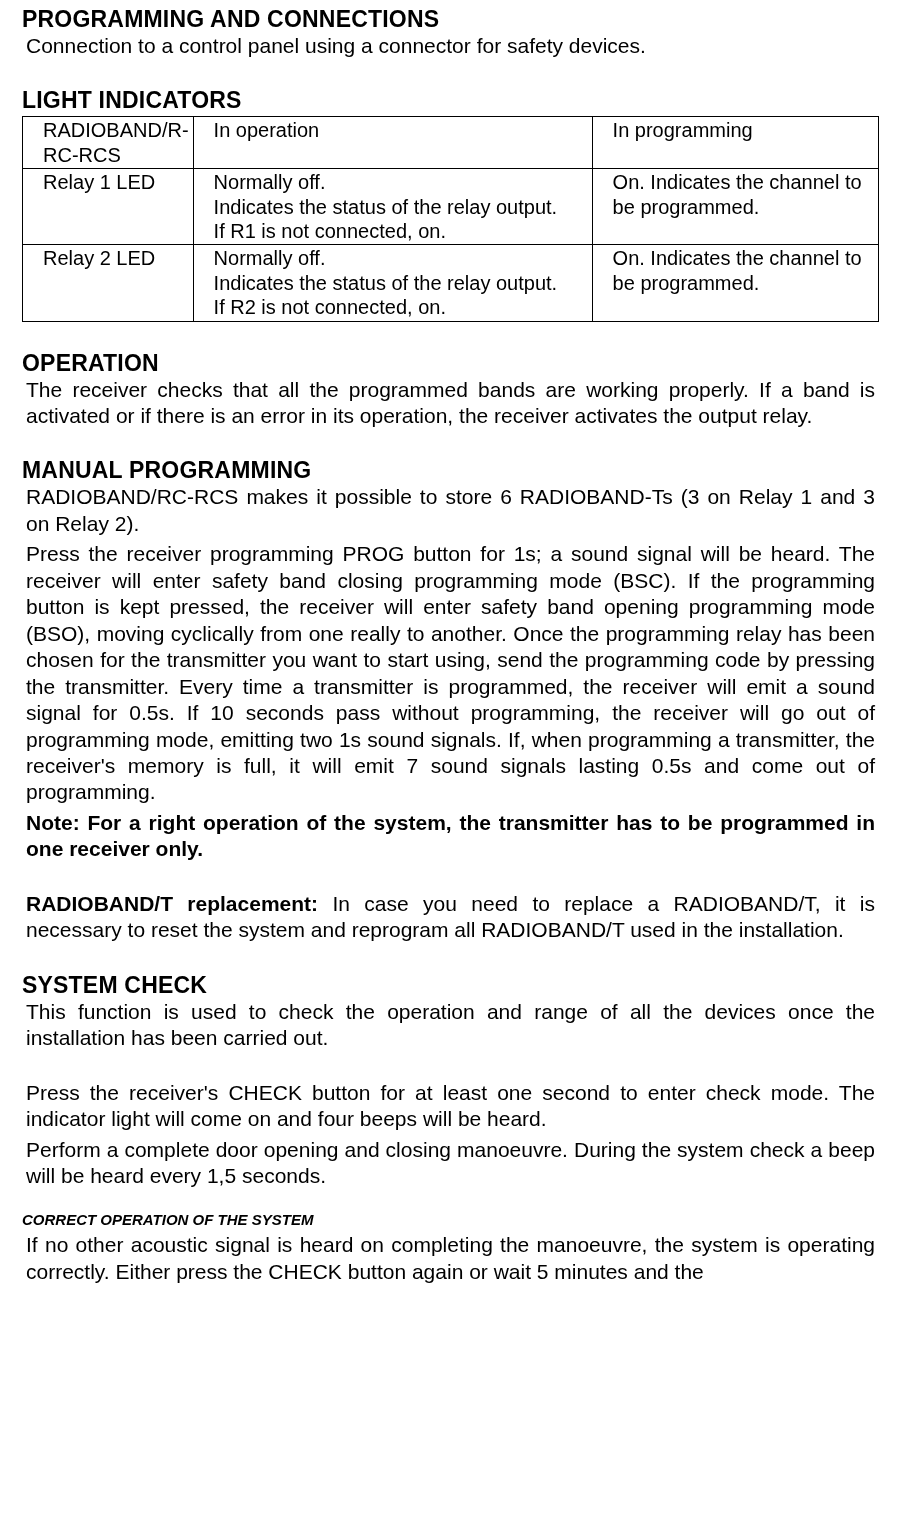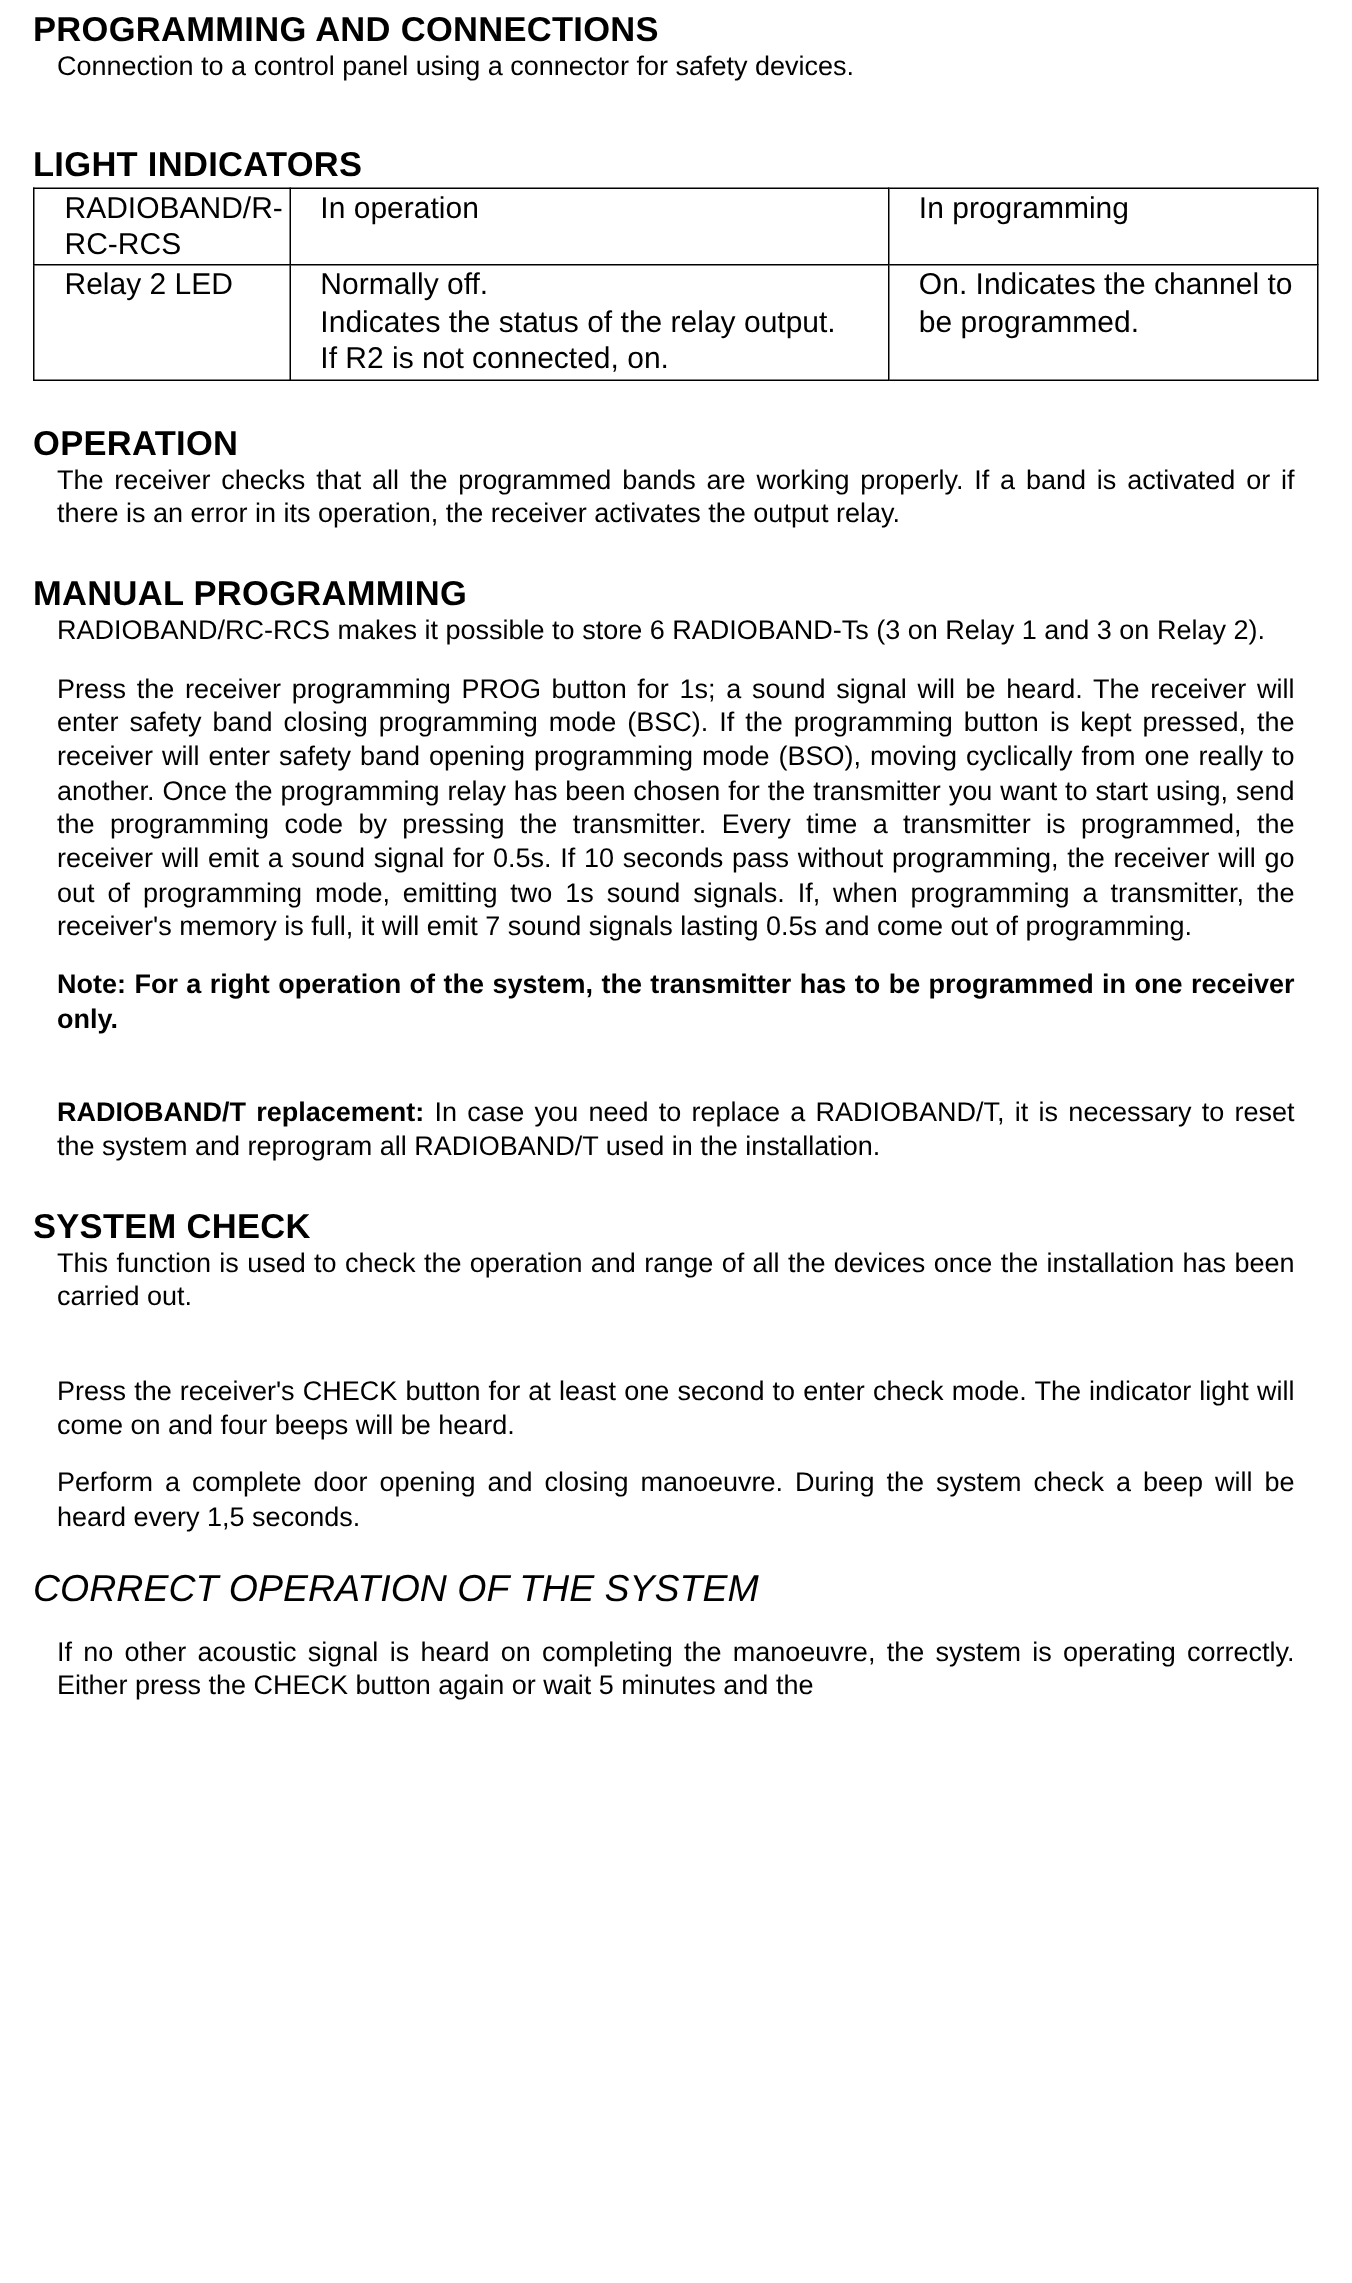--- a/index.html
+++ b/index.html
@@ -19,23 +19,23 @@
       font-weight: bold;
       font-size: 23px;
       margin-top: 28px;
       margin-bottom: 0;
       letter-spacing: 0.2px;
     }
     .first-heading {
       margin-top: 6px;
     }
     .body-text {
-      font-size: 18px;
+      font-size: 21px;
       line-height: 1.26;
-      margin: 16px;
+      margin: 4px;
       text-align: justify;
     }
     .body-text.bold {
       font-weight: bold;
     }
     .body-block {
       margin-top: 0;
     }
     .gap {
       height: 24px;
@@ -55,25 +55,25 @@
     table.led-table td.col0 {
       width: 134px;
     }
     table.led-table td.col1 {
       width: 374px;
     }
     .inline-bold {
       font-weight: bold;
     }
     .subheading-italic {
-      font-weight: normal;
+      font-weight: bold;
       font-style: italic;
-      font-size: 25px;
+      font-size: 15px;
       margin-top: 22px;
-      margin-bottom: 16px;
+      margin-bottom: 4px;
     }
     .footer {
       text-align: right;
       margin-top: 30px;
     }
     .footer-title {
       font-size: 23px;
       line-height: 1.2;
     }
     .footer-sub {
@@ -90,20 +90,25 @@
 <div class="gap"></div>
 
 <div class="section-heading" style="margin-top:0">LIGHT INDICATORS</div>
 
 <table class="led-table">
   <tbody>
       <tr>
     <td class="col0">RADIOBAND/R-RC-RCS</td>
     <td class="col1">In operation</td>
     <td>In programming</td>
+  </tr>
+  <tr>
+    <td class="col0">Relay 1 LED</td>
+    <td class="col1">Normally off.<br>Indicates the status of the relay output.<br>If R1 is not connected, on.</td>
+    <td>On. Indicates the channel to be programmed.</td>
   </tr>
   <tr>
     <td class="col0">Relay 2 LED</td>
     <td class="col1">Normally off.<br>Indicates the status of the relay output.<br>If R2 is not connected, on.</td>
     <td>On. Indicates the channel to be programmed.</td>
   </tr>
 </tbody>
   </table>
 
 <div class="section-heading">OPERATION</div>

